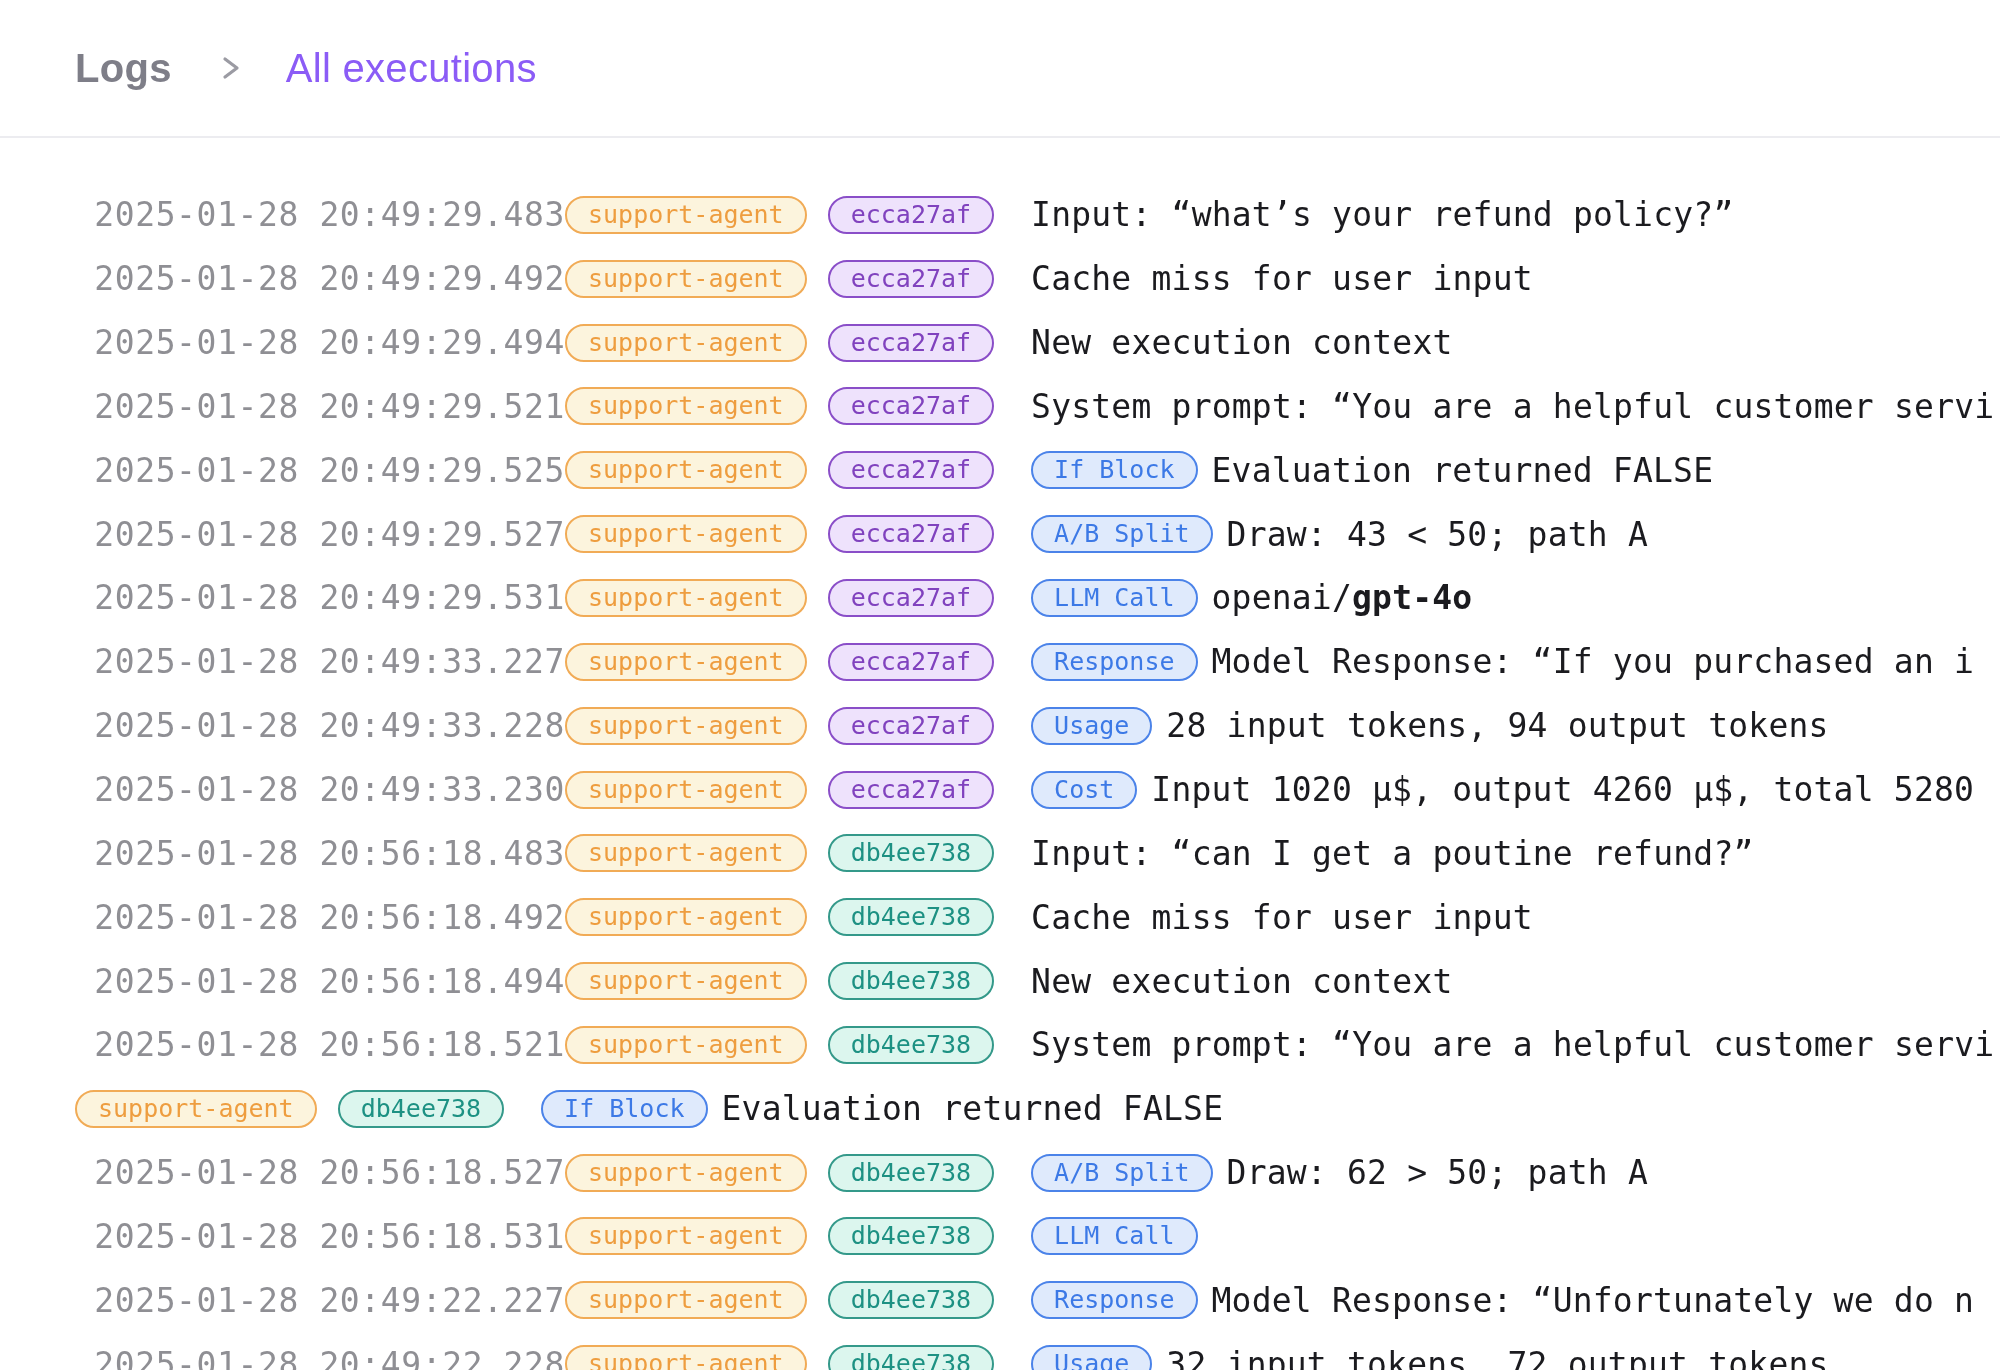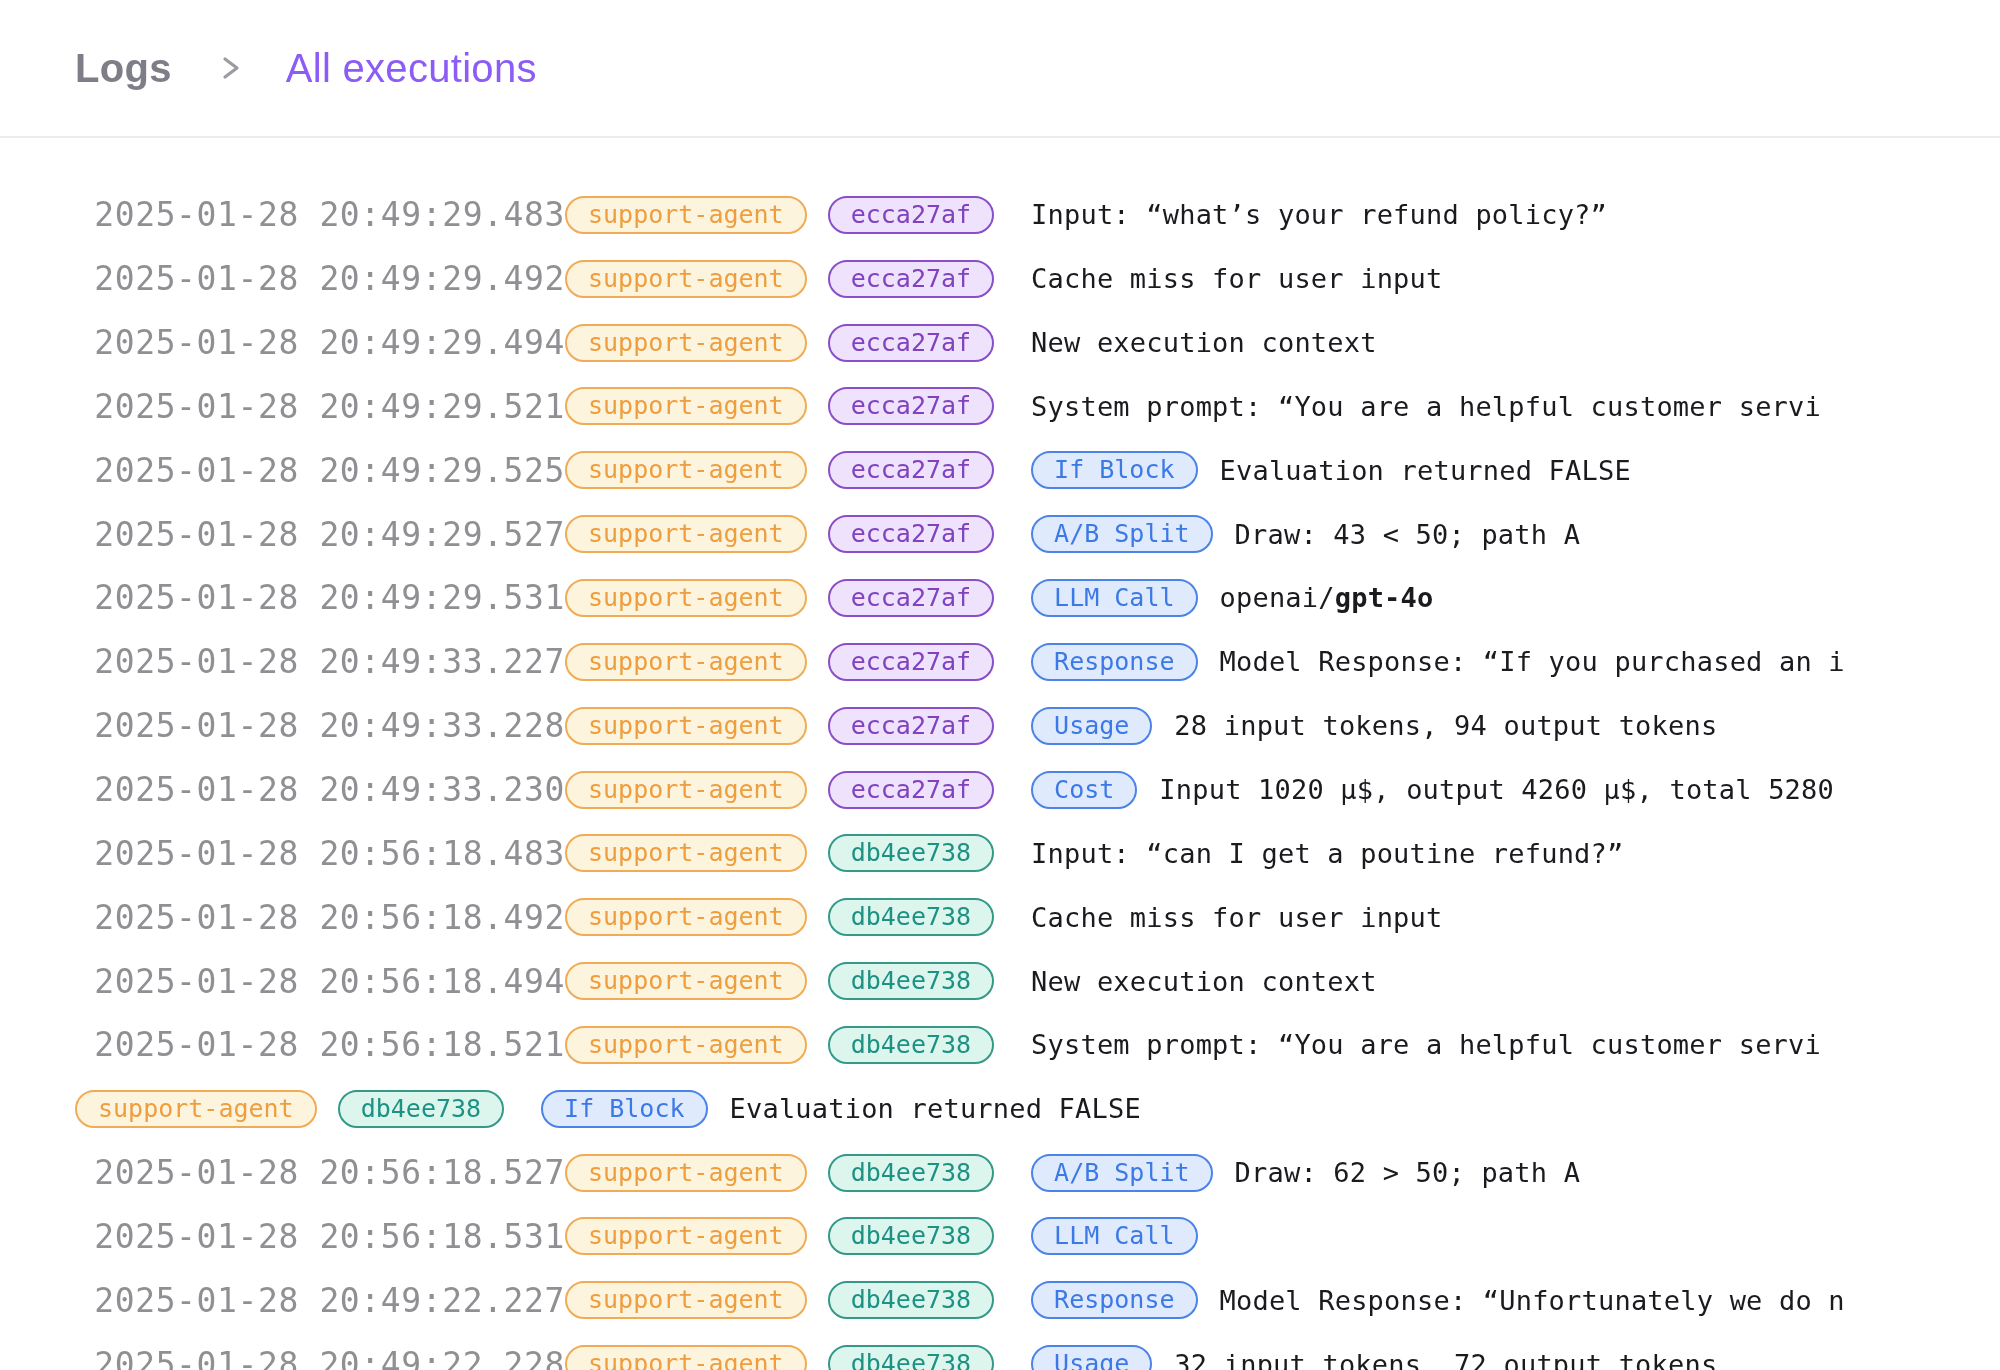--- a/index.html
+++ b/index.html
@@ -87,25 +87,25 @@
   .badge-teal {
     color: #1d9183;
     border-color: #34998a;
     background: #dcf6ee;
     margin-right: 37px;
   }
   .badge-type {
     color: #3c79e6;
     border-color: #4b83e9;
     background: #dfeafc;
-    margin-right: 22px;
+    margin-right: 14px;
   }
   .msg {
     font-family: "DejaVu Sans Mono", "Liberation Mono", monospace;
-    font-size: 27px;
+    font-size: 33px;
     letter-spacing: 0.2px;
     color: #1b1b1f;
     overflow: hidden;
   }
   .msg b { font-weight: bold; }
 </style>
 </head>
 <body>
 
 <div class="header">

